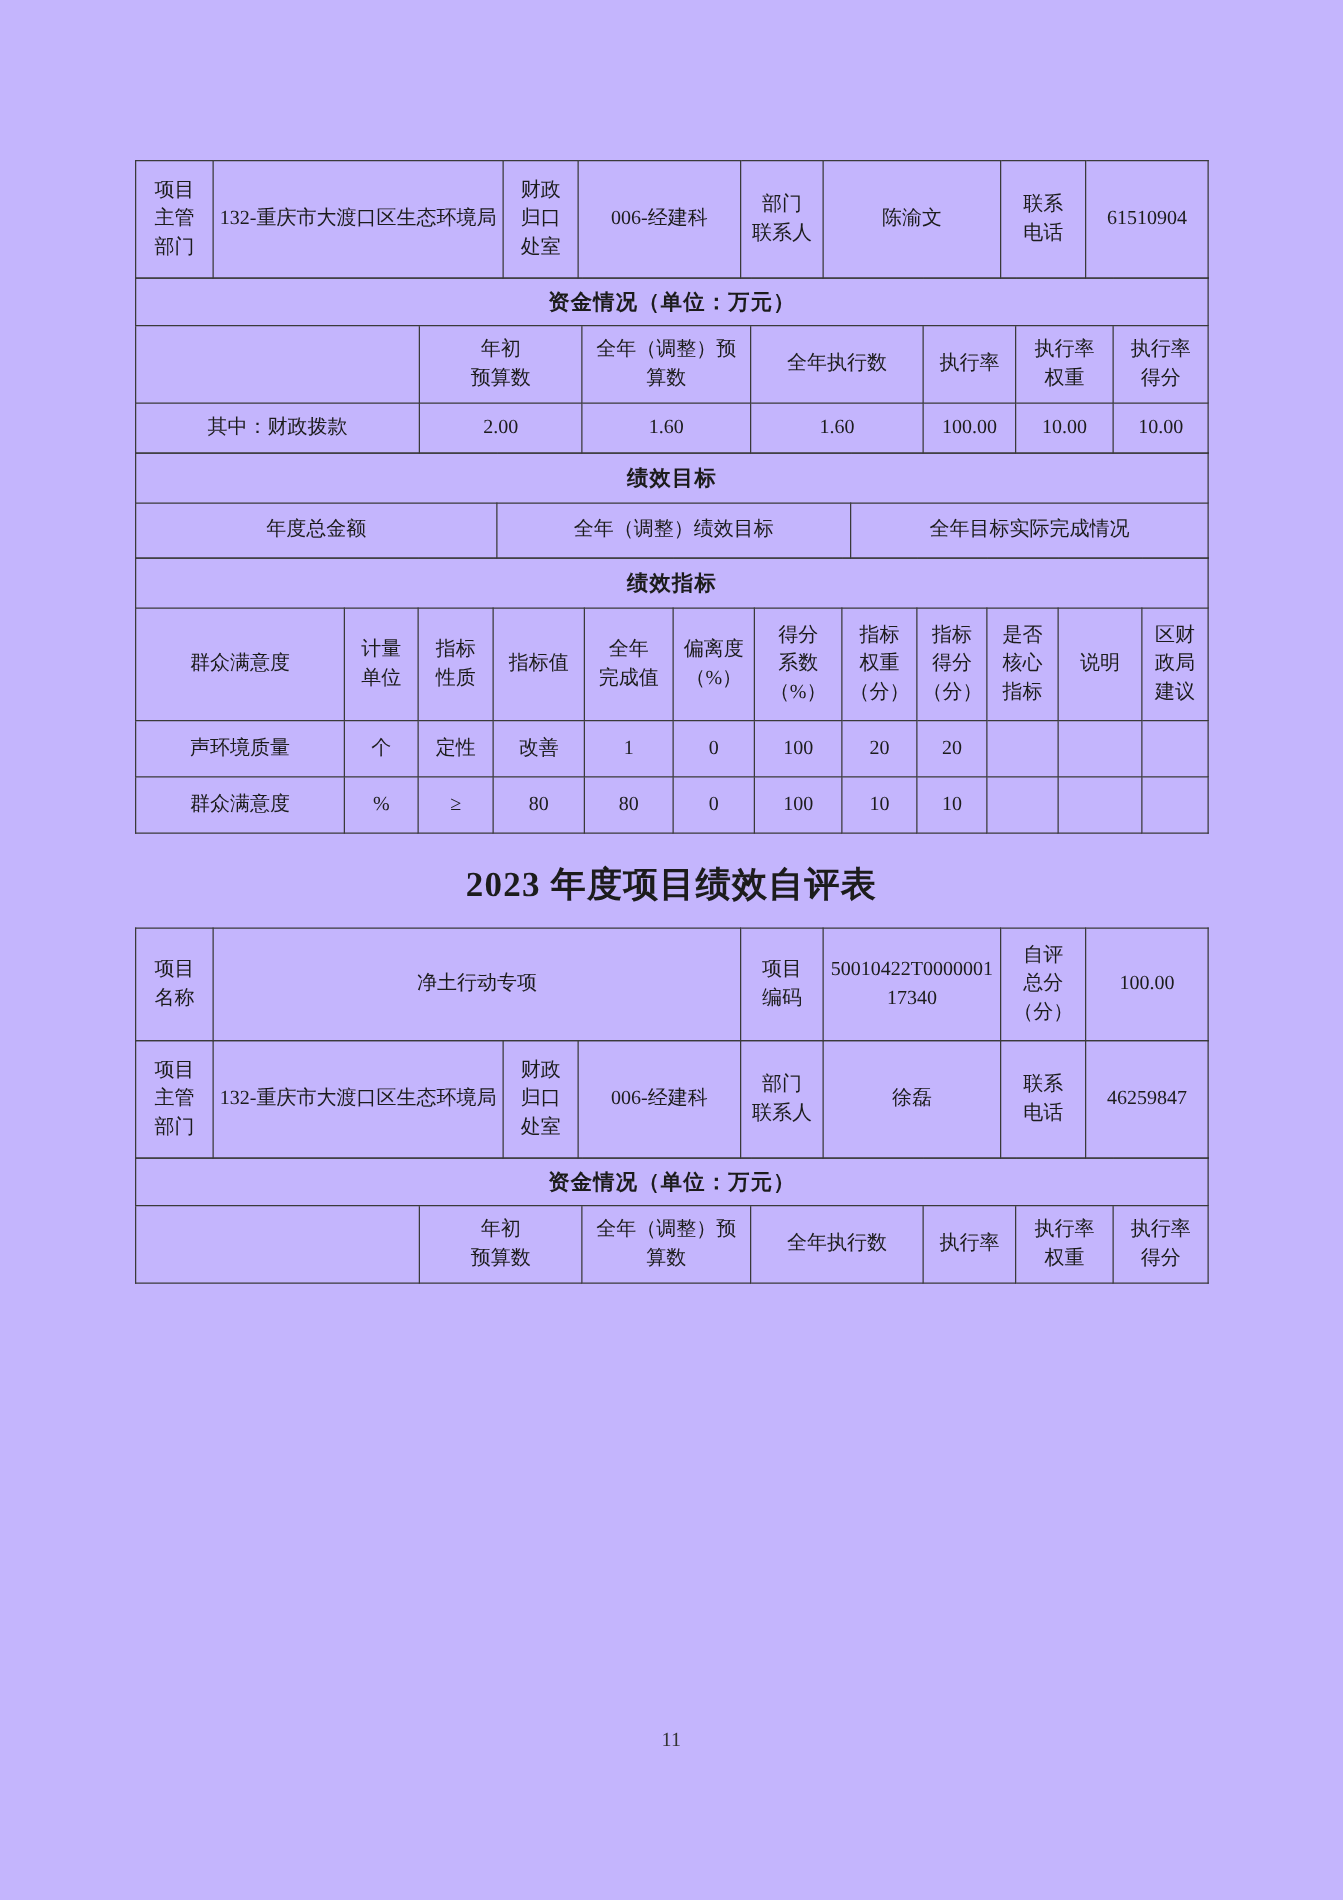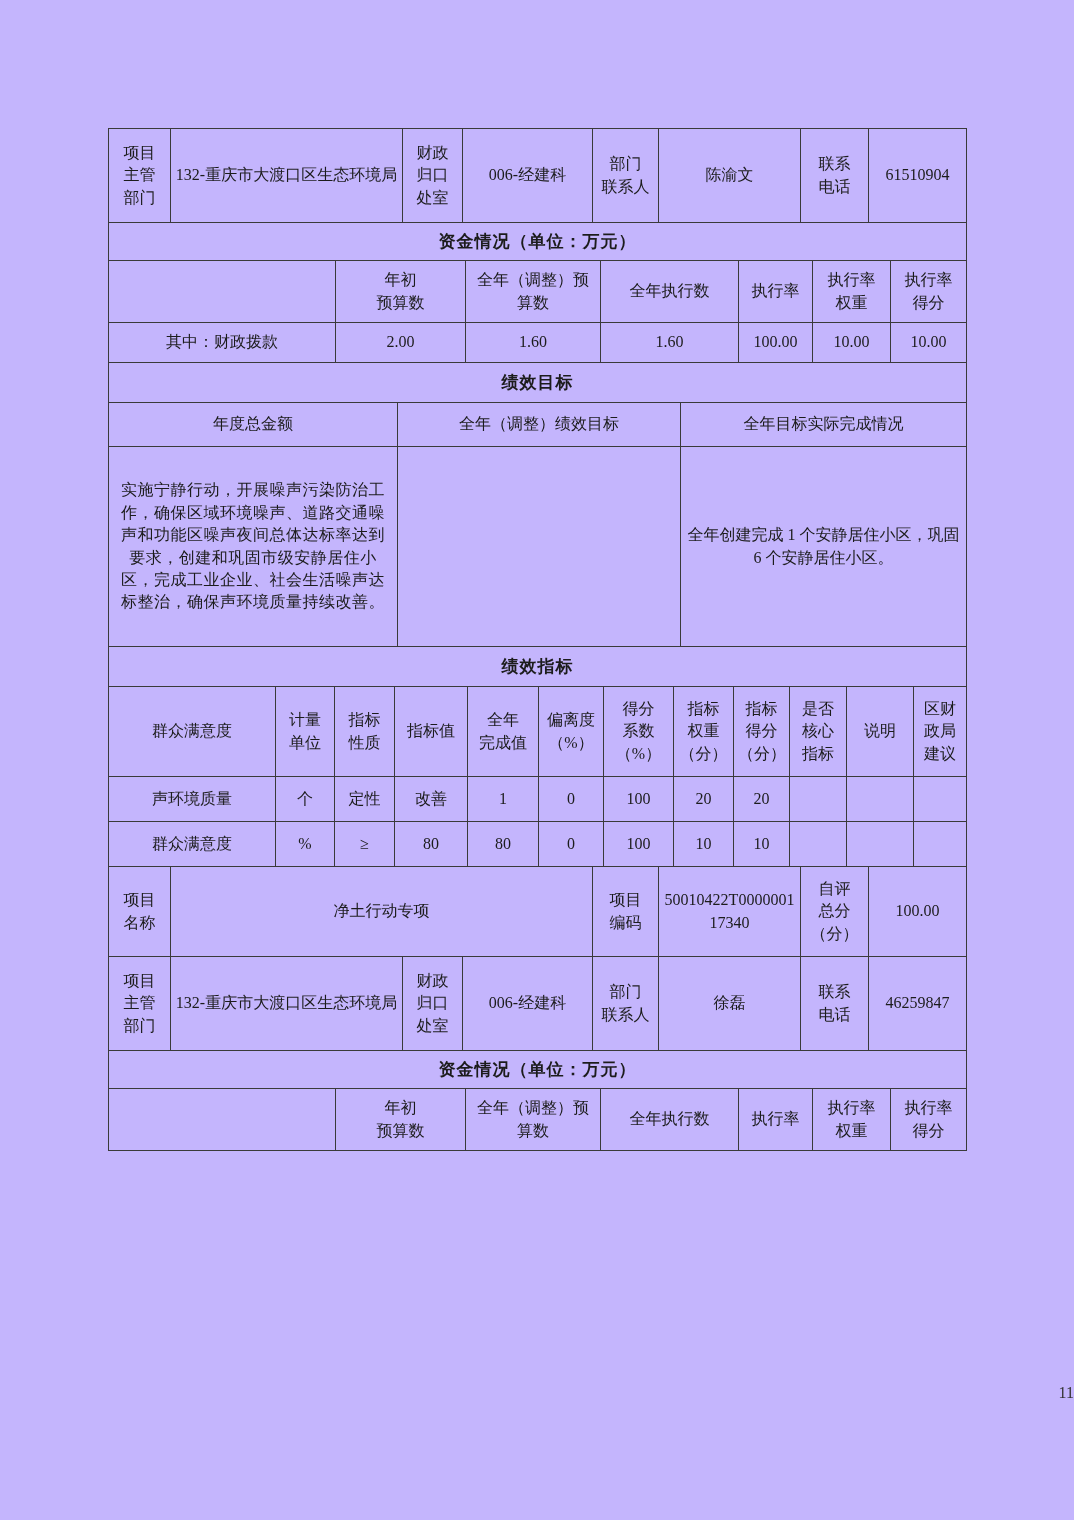--- a/index.html
+++ b/index.html
@@ -31,21 +31,21 @@
   .code { word-break:break-all; font-size:16px; line-height:1.5; }
   .h94 { height:94px; } .h90 { height:90px; } .h38 { height:38px;margin-left:20px; }
   .h62 { height:62px; } .h43 { height:43px; } .h40 { height:40px; }
   .h44 { height:44px; } .h200 { height:200px; } .h45 { height:45px; }
   .big-title {
     text-align:center; font-size:28px; font-weight:bold;
     padding:22px 0 16px 0; letter-spacing:1px;
   }
   .pageno {
     position:absolute; top:1384px; left:0; width:100%;
-    text-align:right; font-size:16px; color:#333;
+    text-align:center; font-size:16px; color:#333;
   }
 </style>
 </head>
 <body>
 
 <div class="page">
   <div class="doc">
 
     <table class="t">
       <colgroup>
@@ -124,25 +124,20 @@
           <col style="width:286px">
         </colgroup>
       <tbody>
           <tr class="sect h40">
         <td colspan="3">绩效目标</td>
       </tr>
       <tr class="h44">
         <td>年度总金额</td>
         <td>全年（调整）绩效目标</td>
         <td>全年目标实际完成情况</td>
-      </tr>
-      <tr class="h200">
-        <td class="goalcell">实施宁静行动，开展噪声污染防治工作，确保区域环境噪声、道路交通噪声和功能区噪声夜间总体达标率达到要求，创建和巩固市级安静居住小区，完成工业企业、社会生活噪声达标整治，确保声环境质量持续改善。</td>
-        <td></td>
-        <td class="actualcell">全年创建完成 1 个安静居住小区，巩固 6 个安静居住小区。</td>
       </tr>
     </tbody>
       </table>
 
     <table class="t">
       <colgroup>
           <col style="width:167px">
           <col style="width:59px">
           <col style="width:60px">
           <col style="width:73px">
@@ -211,20 +206,21 @@
         <td>100</td>
         <td>10</td>
         <td>10</td>
         <td></td>
         <td></td>
         <td></td>
       </tr>
     </tbody>
       </table>
 
+    <div class="big-title">2023 年度项目绩效自评表</div>
 
     <table class="t">
       <colgroup>
           <col style="width:62px">
           <col style="width:422px">
           <col style="width:66px">
           <col style="width:142px">
           <col style="width:68px">
           <col style="width:98px">
         </colgroup>

